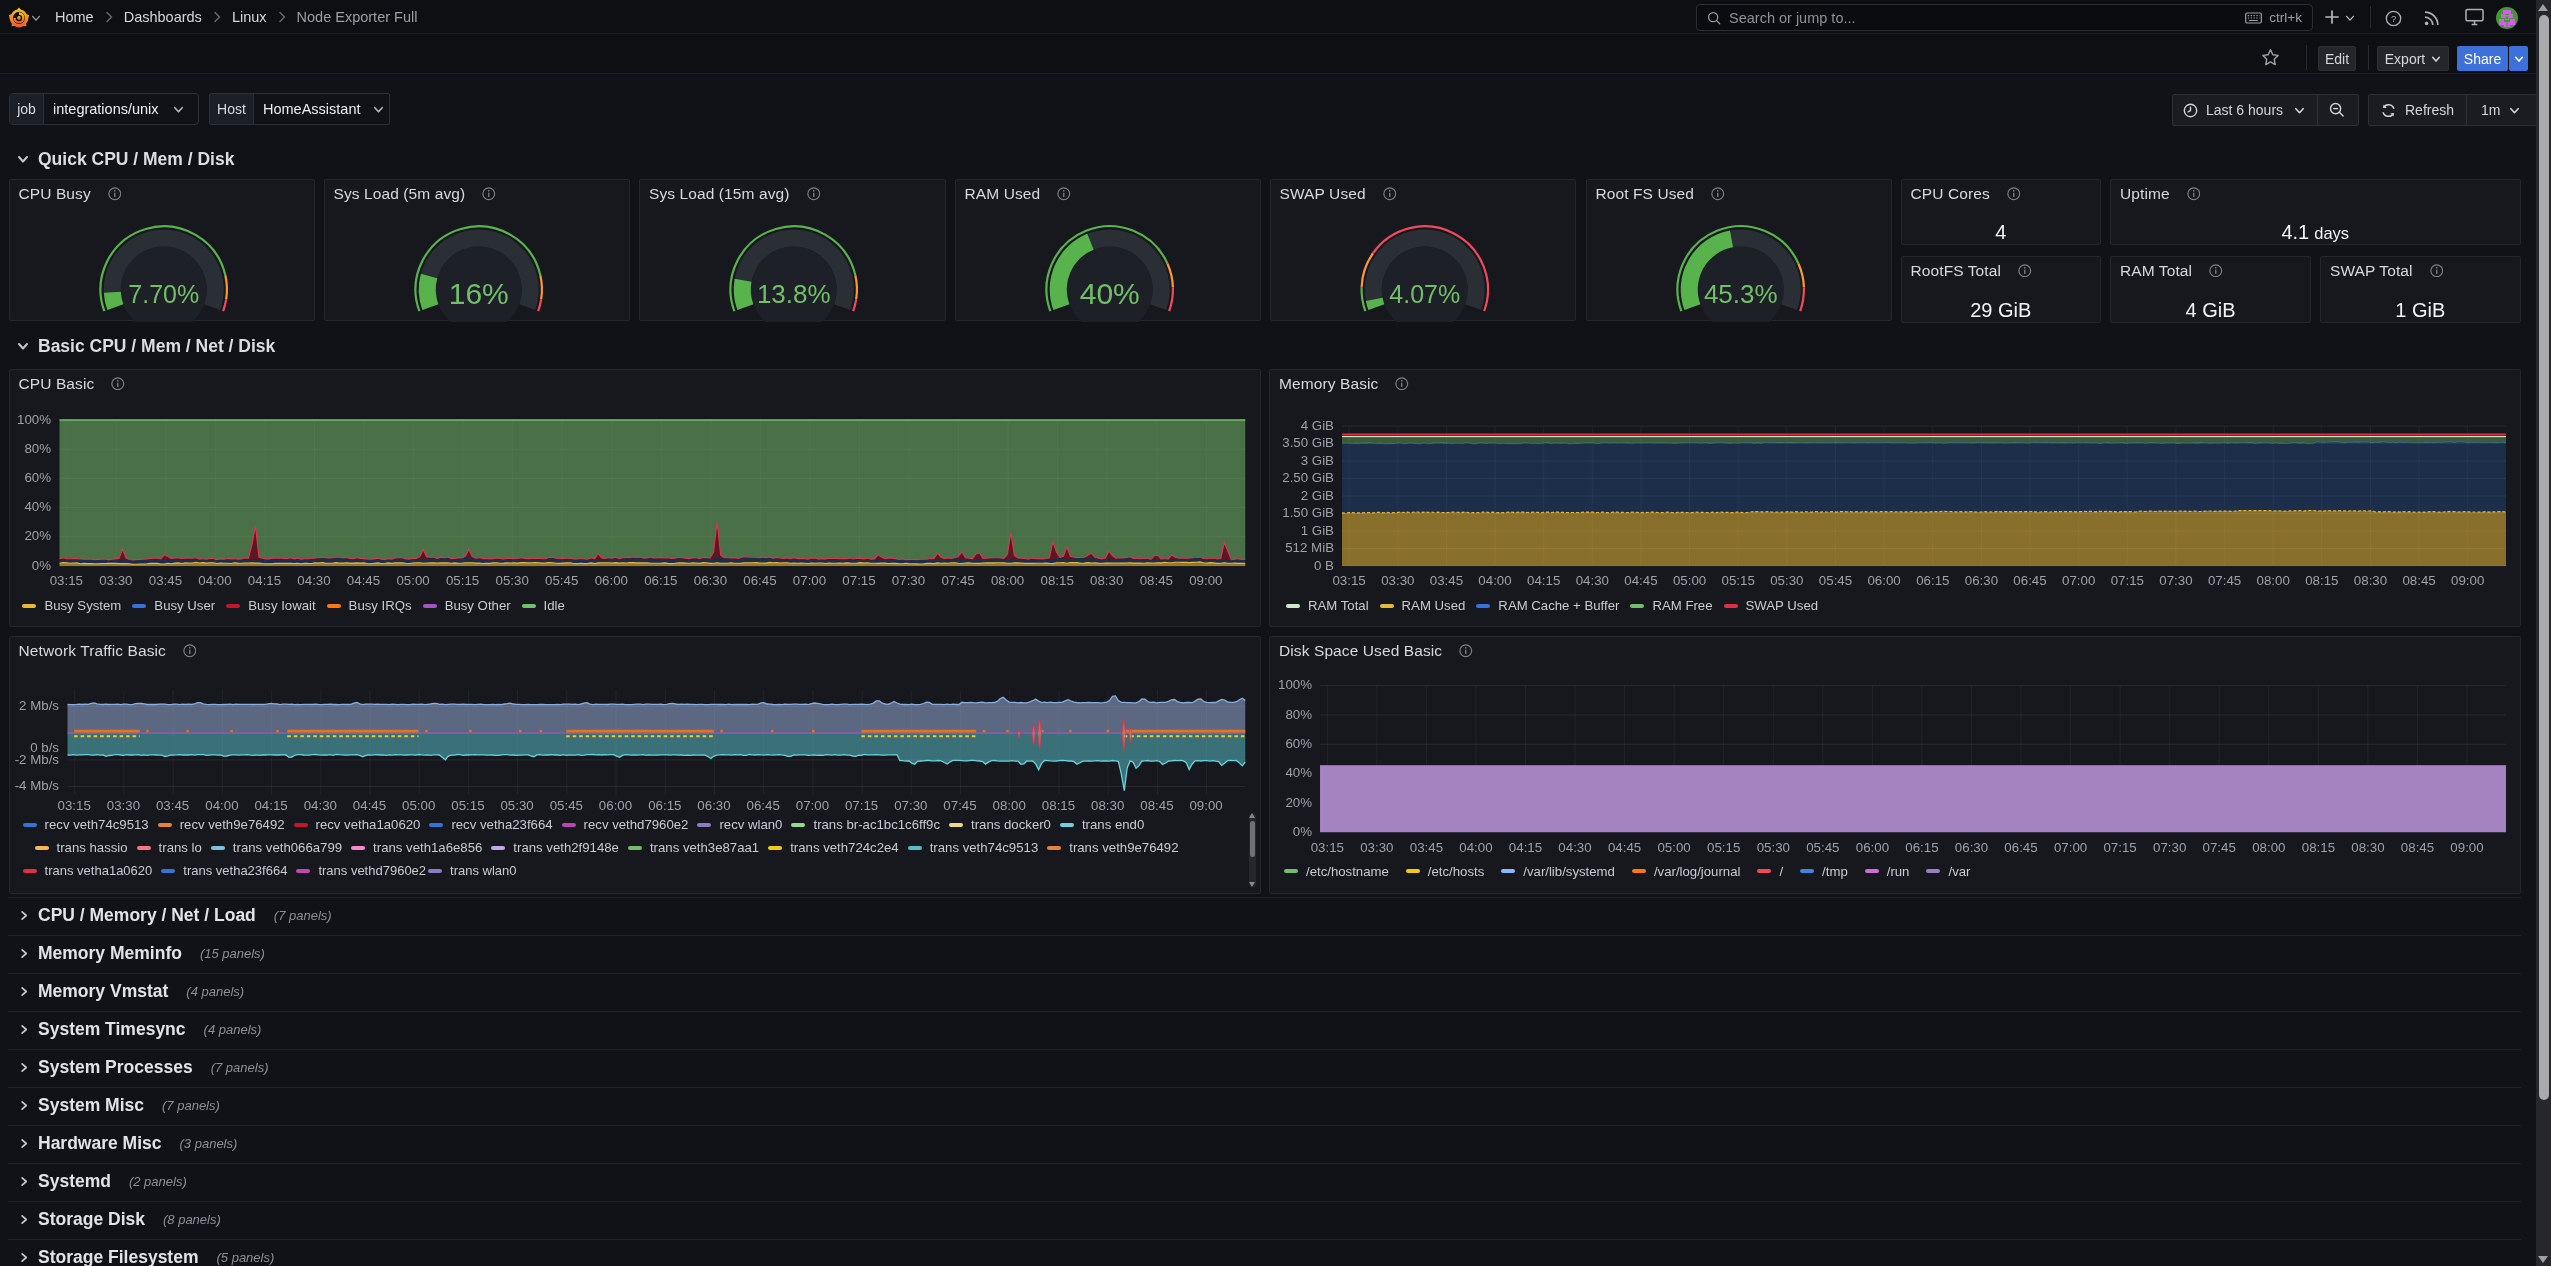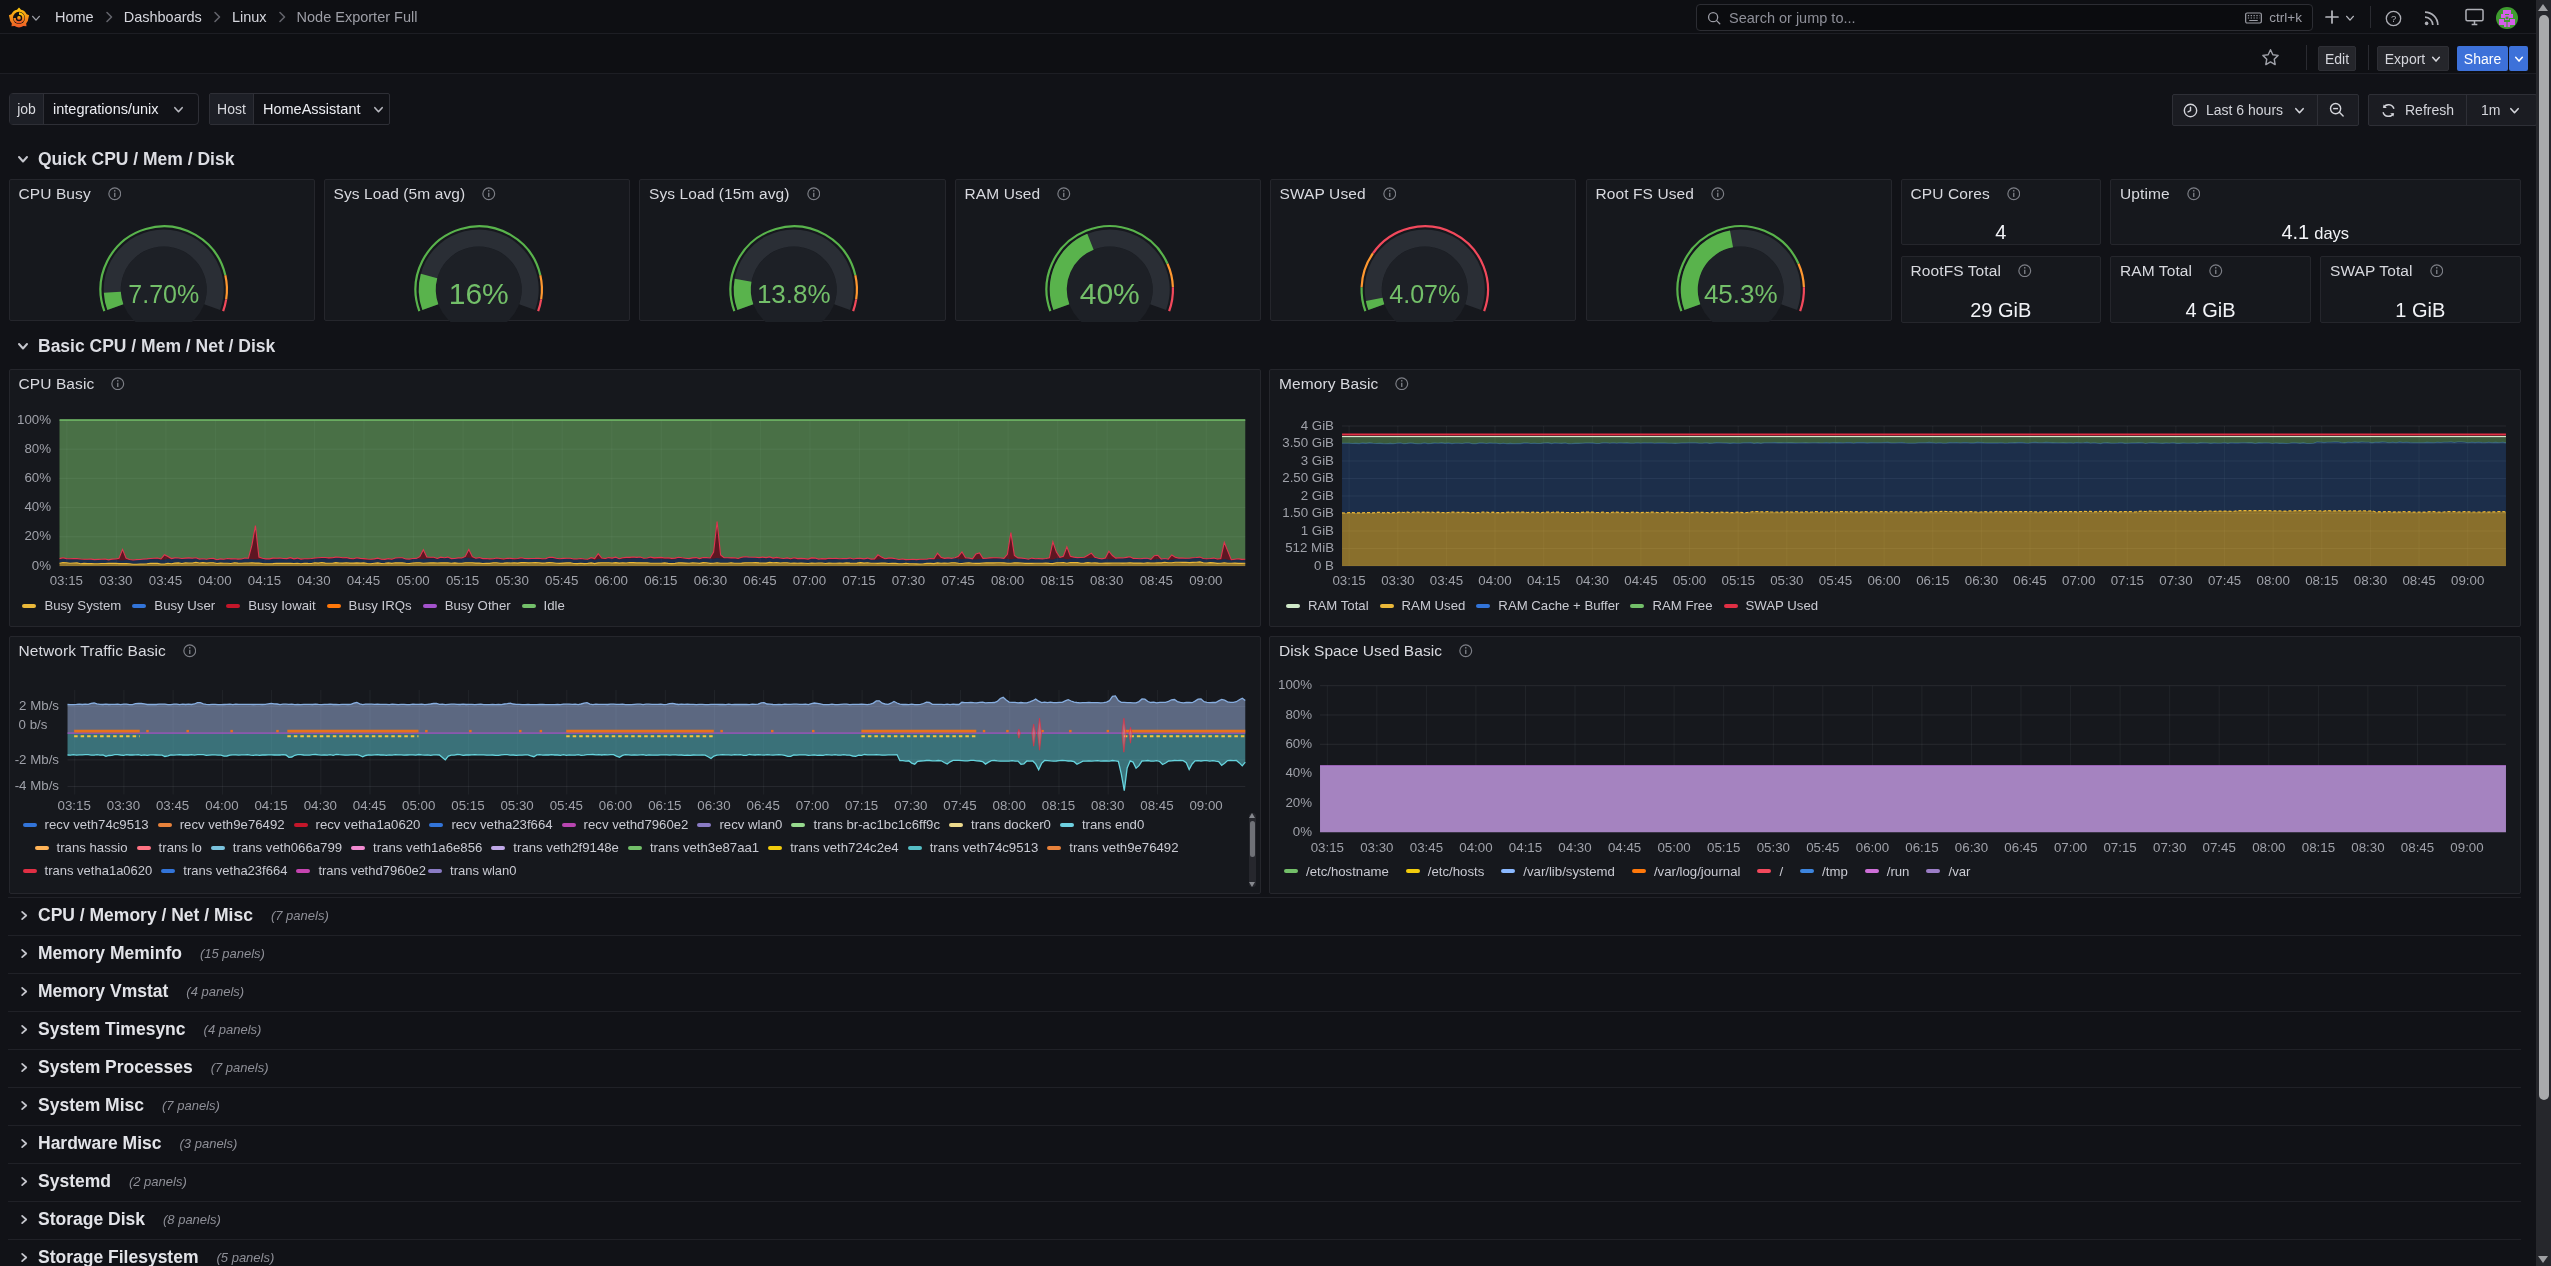--- a/index.html
+++ b/index.html
@@ -542,21 +542,21 @@
       <path d="M1027.6 96.2 L1029.6 81.2 L1031.6 96.2 L1029.6 113.2 Z" fill="rgba(242,115,125,0.55)" stroke="#e02f44" stroke-width="0.7"></path>
       <path d="M1111.9 96.2 L1113.9 81.2 L1115.9 96.2 L1113.9 115.2 Z" fill="rgba(242,115,125,0.55)" stroke="#e02f44" stroke-width="0.7"></path>
       <path d="M1118.9 96.2 L1120.5 90.2 L1122.1 96.2 L1120.5 106.2 Z" fill="rgba(242,115,125,0.55)" stroke="#e02f44" stroke-width="0.7"></path>
     </svg>
     <div class="ptitle">Network Traffic Basic<svg class="info" width="13.5" height="13.5" viewBox="0 0 16 16" style="opacity:0.75">
         <circle cx="8" cy="8" r="7" fill="none" stroke="#9fa1a9" stroke-width="1.4"></circle>
         <rect x="7.2" y="6.8" width="1.6" height="5" fill="#9fa1a9"></rect>
         <rect x="7.2" y="3.6" width="1.6" height="1.8" fill="#9fa1a9"></rect>
       </svg></div>
     <div class="axis" style="left:-2.5px;top:61.5px;width:52px;text-align:right">2 Mb/s</div>
-    <div class="axis" style="left:-2.5px;top:80px;width:52px;text-align:center">0 b/s</div>
+    <div class="axis" style="left:-2.5px;top:103px;width:52px;text-align:right">0 b/s</div>
     <div class="axis" style="left:-2.5px;top:114.9px;width:52px;text-align:right">-2 Mb/s</div>
     <div class="axis" style="left:-2.5px;top:141.5px;width:52px;text-align:right">-4 Mb/s</div>
     <div class="axis" style="left:44.7px;top:161.5px;width:40px;text-align:center">03:15</div>
     <div class="axis" style="left:93.9px;top:161.5px;width:40px;text-align:center">03:30</div>
     <div class="axis" style="left:143.1px;top:161.5px;width:40px;text-align:center">03:45</div>
     <div class="axis" style="left:192.4px;top:161.5px;width:40px;text-align:center">04:00</div>
     <div class="axis" style="left:241.6px;top:161.5px;width:40px;text-align:center">04:15</div>
     <div class="axis" style="left:290.8px;top:161.5px;width:40px;text-align:center">04:30</div>
     <div class="axis" style="left:340.0px;top:161.5px;width:40px;text-align:center">04:45</div>
     <div class="axis" style="left:389.2px;top:161.5px;width:40px;text-align:center">05:00</div>
@@ -687,21 +687,21 @@
       <div class="it" style="margin-right:17px"><div class="dash" style="background:#FF780A"></div>/var/log/journal</div>
       <div class="it" style="margin-right:17px"><div class="dash" style="background:#F2495C"></div>/</div>
       <div class="it" style="margin-right:17px"><div class="dash" style="background:#3d85de"></div>/tmp</div>
       <div class="it" style="margin-right:17px"><div class="dash" style="background:#ce6fd8"></div>/run</div>
       <div class="it" style="margin-right:17px"><div class="dash" style="background:#9b7dc6"></div>/var</div>
     </div>
   </div>
 <div class="abs" style="left:8px;top:896.5px;width:2513px;height:1px;background:#202127"></div>
 <div class="collrow" style="top:896.5px;height:38px">
     <div style="width:38px"></div>
-    <div class="t">CPU / Memory / Net / Misc</div>
+    <div class="t">CPU / Memory / Net / Load</div>
     <div class="c">(7 panels)</div>
   </div>
 <svg class="abs" style="left:17.5px;top:910.0px" width="11" height="11" viewBox="0 0 12 12">
     <polyline points="4.5,2 9,6 4.5,10" fill="none" stroke="#c5c6cd" stroke-width="1.9" stroke-linecap="round" stroke-linejoin="round"></polyline>
   </svg>
 <div class="abs" style="left:8px;top:934.5px;width:2513px;height:1px;background:#202127"></div>
 <div class="collrow" style="top:934.5px;height:38px">
     <div style="width:38px"></div>
     <div class="t">Memory Meminfo</div>
     <div class="c">(15 panels)</div>

